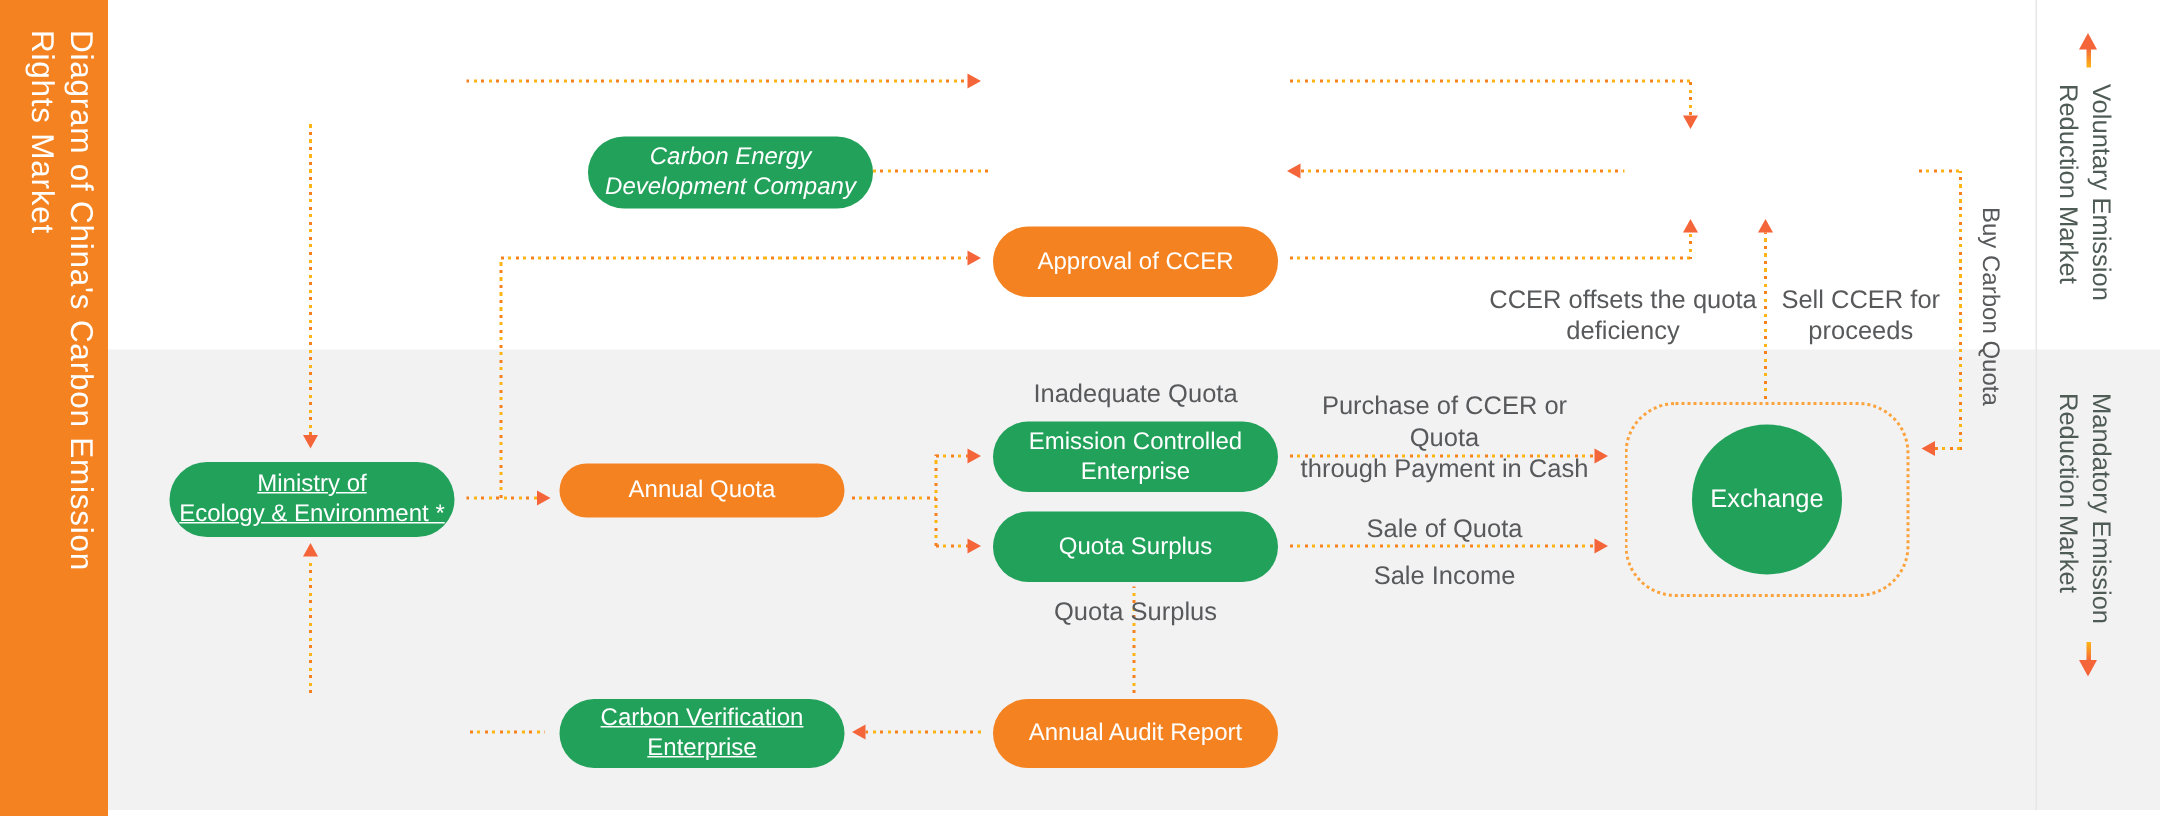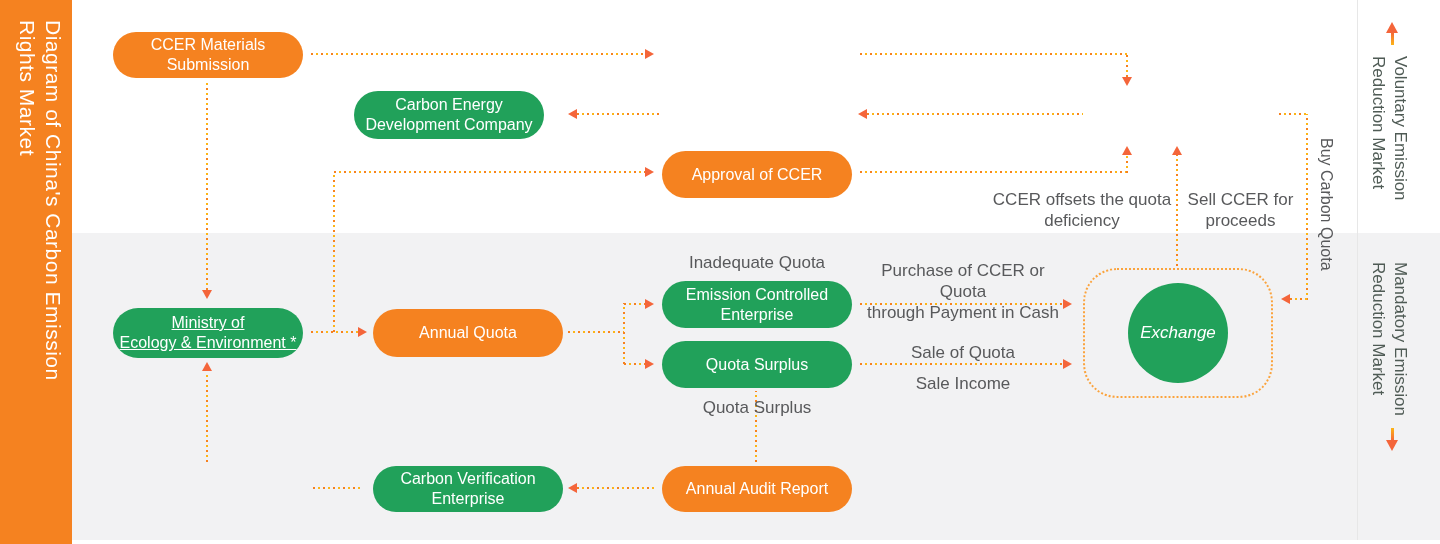--- a/index.html
+++ b/index.html
@@ -30,21 +30,21 @@
   .note{position:absolute;color:#58595B;font-size:17px;line-height:21px;text-align:center;white-space:pre-line;}
   .vnote{position:absolute;writing-mode:vertical-rl;color:#58595B;font-size:16px;line-height:20px;white-space:pre-line;}
   .market-label{position:absolute;writing-mode:vertical-rl;color:#4F5B55;font-size:17px;line-height:22px;white-space:pre-line;}
   
   .mstem{position:absolute;width:3px;background:linear-gradient(#F4653A,#FDB515);}
   .mstem.down{background:linear-gradient(#FDB515,#F4653A);}
   
   .exchange-frame{position:absolute;left:1083px;top:268px;width:190px;height:130px;box-sizing:border-box;
     border:2px dotted #FBA33C;border-radius:34px;}
   .exchange-circle{position:absolute;left:1128px;top:283px;width:100px;height:100px;border-radius:50%;
-    background:#21A15A;color:#fff;display:flex;align-items:center;justify-content:center;font-size:17px;font-style:italic;}
+    background:#21A15A;color:#fff;display:flex;align-items:center;justify-content:center;font-size:17px;}
 </style>
 </head>
 <body>
 
 <div id="stage">
 
   <div class="sidebar"></div>
   <div class="sidebar-title">Diagram of China's Carbon Emission
 Rights Market</div>
 
@@ -102,32 +102,30 @@
   <div class="hl" style="left:1290px;top:298px;width:18px;"></div>
   <div class="ar ar-l" style="left:1281px;top:294px;"></div>
 
   <div class="vl" style="left:755px;top:391px;height:71px;"></div>
 
   <div class="hl" style="left:577px;top:487px;width:79px;"></div>
   <div class="ar ar-l" style="left:568px;top:483px;"></div>
 
   <div class="hl" style="left:313px;top:487px;width:50px;"></div>
 
-  <div class="node orange" style="left:113px;top:32px;width:190px;height:46px;">CCER Materials
-Submission</div>
-  <div class="node green" style="left:354px;top:91px;width:190px;height:48px;">Carbon Energy
+  <div class="node green" style="left:392px;top:91px;width:190px;height:48px;font-style:italic;">Carbon Energy
 Development Company</div>
   <div class="node orange" style="left:662px;top:151px;width:190px;height:47px;">Approval of CCER</div>
   <div class="node green" style="left:113px;top:308px;width:190px;height:50px;text-decoration:underline;">Ministry of
 Ecology &amp; Environment *</div>
-  <div class="node orange" style="left:373px;top:309px;width:190px;height:48px;">Annual Quota</div>
+  <div class="node orange" style="left:373px;top:309px;width:190px;height:36px;">Annual Quota</div>
   <div class="node green" style="left:662px;top:281px;width:190px;height:47px;">Emission Controlled
 Enterprise</div>
   <div class="node green" style="left:662px;top:341px;width:190px;height:47px;">Quota Surplus</div>
-  <div class="node green" style="left:373px;top:466px;width:190px;height:46px;">Carbon Verification
+  <div class="node green" style="left:373px;top:466px;width:190px;height:46px;text-decoration:underline;">Carbon Verification
 Enterprise</div>
   <div class="node orange" style="left:662px;top:466px;width:190px;height:46px;">Annual Audit Report</div>
 
   <div class="exchange-frame"></div>
   <div class="exchange-circle">Exchange</div>
 
   <div class="note" style="left:662px;top:252px;width:190px;">Inadequate Quota</div>
   <div class="note" style="left:662px;top:397px;width:190px;">Quota Surplus</div>
   <div class="note" style="left:858px;top:260px;width:210px;">Purchase of CCER or Quota
 through Payment in Cash</div>

